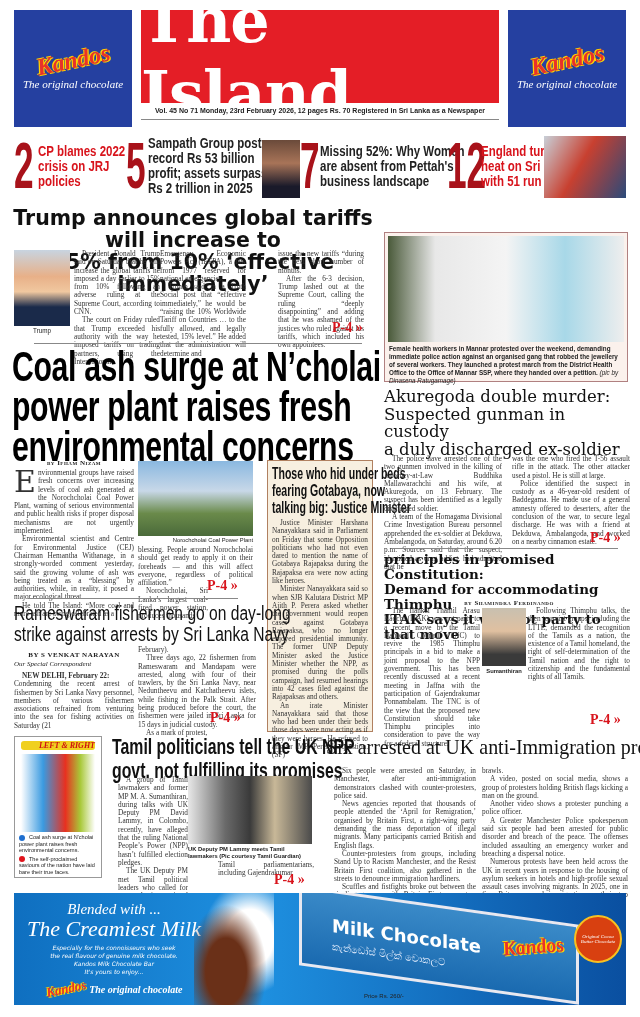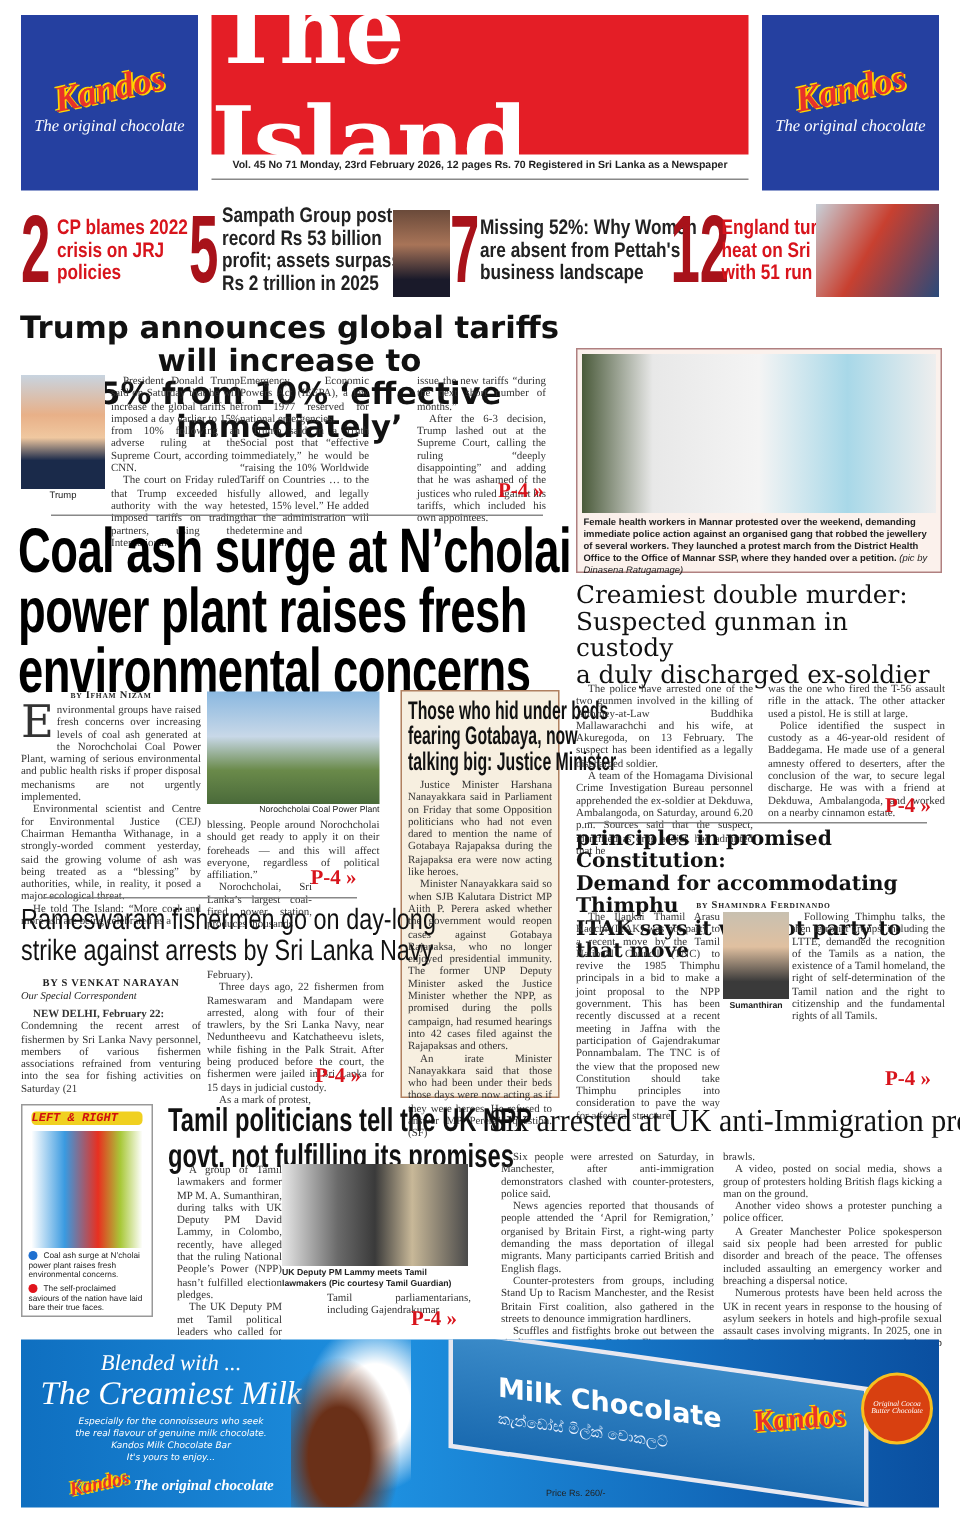--- a/index.html
+++ b/index.html
@@ -142,21 +142,21 @@
     <div>talking big: Justice Minister</div>
   </div>
   <div class="body" style="margin-top:3px">
     <p>Justice Minister Harshana Nanayakkara said in Parliament on Friday that some Opposition politicians who had not even dared to mention the name of Gotabaya Rajapaksa during the Rajapaksa era were now acting like heroes.</p>
     <p>Minister Nanayakkara said so when SJB Kalutara District MP Ajith P. Perera asked whether the government would reopen cases against Gotabaya Rajapaksa, who no longer enjoyed presidential immunity. The former UNP Deputy Minister asked the Justice Minister whether the NPP, as promised during the polls campaign, had resumed hearings into 42 cases filed against the Rajapaksas and others.</p>
     <p>An irate Minister Nanayakkara said that those who had been under their beds those days were now acting as if they were heroes. He refused to answer MP Perera’s question. (SF)</p>
   </div>
 </div>
 
 <div class="abs h-serif" style="left:384px;top:388px;width:250px;font-size:16.5px;line-height:17.5px">
-  <div>Creamiest double murder:</div>
+  <div>Akuregoda double murder:</div>
   <div>Suspected gunman in custody</div>
   <div>a duly discharged ex-soldier</div>
 </div>
 <div class="abs body" style="left:384px;top:455px;width:118px">
   <p>The police have arrested one of the two gunmen involved in the killing of Attorney-at-Law Buddhika Mallawarachchi and his wife, at Akuregoda, on 13 February. The suspect has been identified as a legally discharged soldier.</p>
   <p>A team of the Homagama Divisional Crime Investigation Bureau personnel apprehended the ex-soldier at Dekduwa, Ambalangoda, on Saturday, around 6.20 p.m. Sources said that the suspect, identified as drug addict, had admitted that he</p>
 </div>
 <div class="abs body" style="left:512px;top:455px;width:118px">
   <p style="text-indent:0">was the one who fired the T-56 assault rifle in the attack. The other attacker used a pistol. He is still at large.</p>
   <p>Police identified the suspect in custody as a 46-year-old resident of Baddegama. He made use of a general amnesty offered to deserters, after the conclusion of the war, to secure legal discharge. He was with a friend at Dekduwa, Ambalangoda, and worked on a nearby cinnamon estate.</p>
@@ -192,21 +192,21 @@
   <p style="text-indent:0">Condemning the recent arrest of fishermen by Sri Lanka Navy personnel, members of various fishermen associations refrained from venturing into the sea for fishing activities on Saturday (21</p>
 </div>
 <div class="abs body" style="left:138px;top:646px;width:118px">
   <p style="text-indent:0">February).</p>
   <p>Three days ago, 22 fishermen from Rameswaram and Mandapam were arrested, along with four of their trawlers, by the Sri Lanka Navy, near Neduntheevu and Katchatheevu islets, while fishing in the Palk Strait. After being produced before the court, the fishermen were jailed in Sri Lanka for 15 days in judicial custody.</p>
   <p>As a mark of protest,</p>
 </div>
 <div class="abs p4" style="left:210px;top:710px"><span>P-4</span> »</div>
 
 <div class="abs cartoon" style="left:14px;top:736px;width:88px;height:142px">
-  <div style="margin:4px 6px;background:#f0d020;color:#d01010;font-family:Liberation Mono, monospace;font-weight:bold;font-style:italic;font-size:8px;text-align:left;border-radius:3px">LEFT &amp; RIGHT</div>
+  <div style="margin:4px 6px;background:#f0d020;color:#d01010;font-family:Liberation Serif, serif;font-weight:bold;font-style:italic;font-size:8px;text-align:right;border-radius:3px">LEFT &amp; RIGHT</div>
   <div style="margin:2px 6px;height:78px;background:linear-gradient(90deg,#fff,#3a9ae0 30%,#e83020 60%,#a8c838 80%,#fff)"></div>
   <div style="margin:2px 4px;font-family:'Liberation Sans',sans-serif;font-size:5.5px;line-height:6.5px">
     <div><span class="dot" style="background:#1e6fd0"></span><span>Coal ash surge at N’cholai power plant raises fresh environmental concerns.</span></div>
     <div style="margin-top:2px"><span class="dot" style="background:#e0141c"></span><span>The self-proclaimed saviours of the nation have laid bare their true faces.</span></div>
   </div>
 </div>
 
 <div class="abs h-tamil" style="left:112px;top:735px">
   <div>Tamil politicians tell the UK NPP</div>
   <div>govt. not fulfilling its promises</div>

